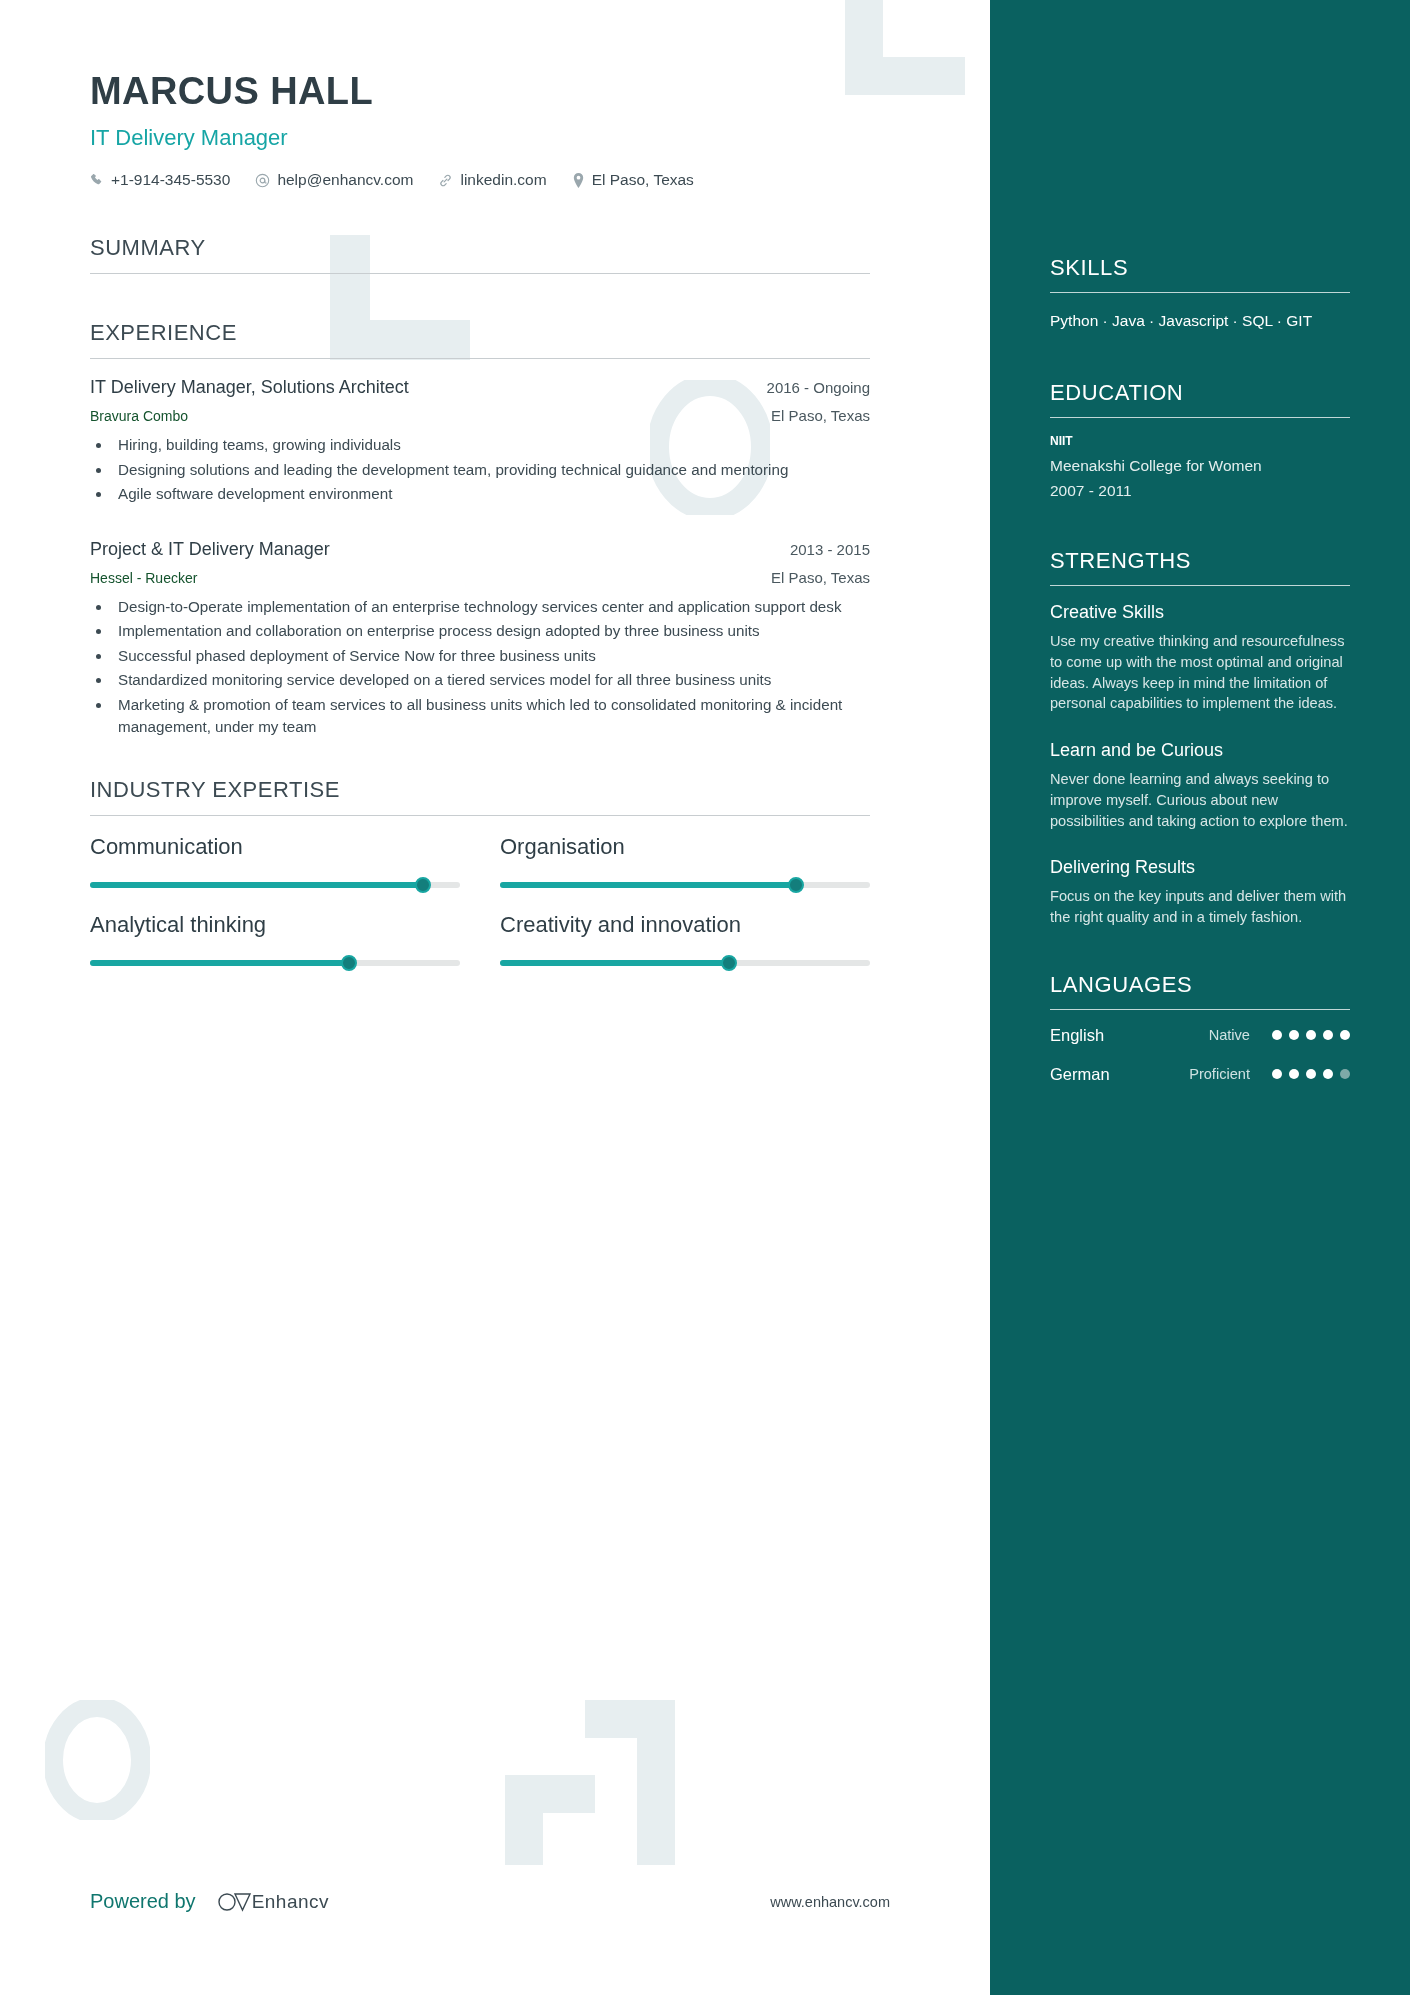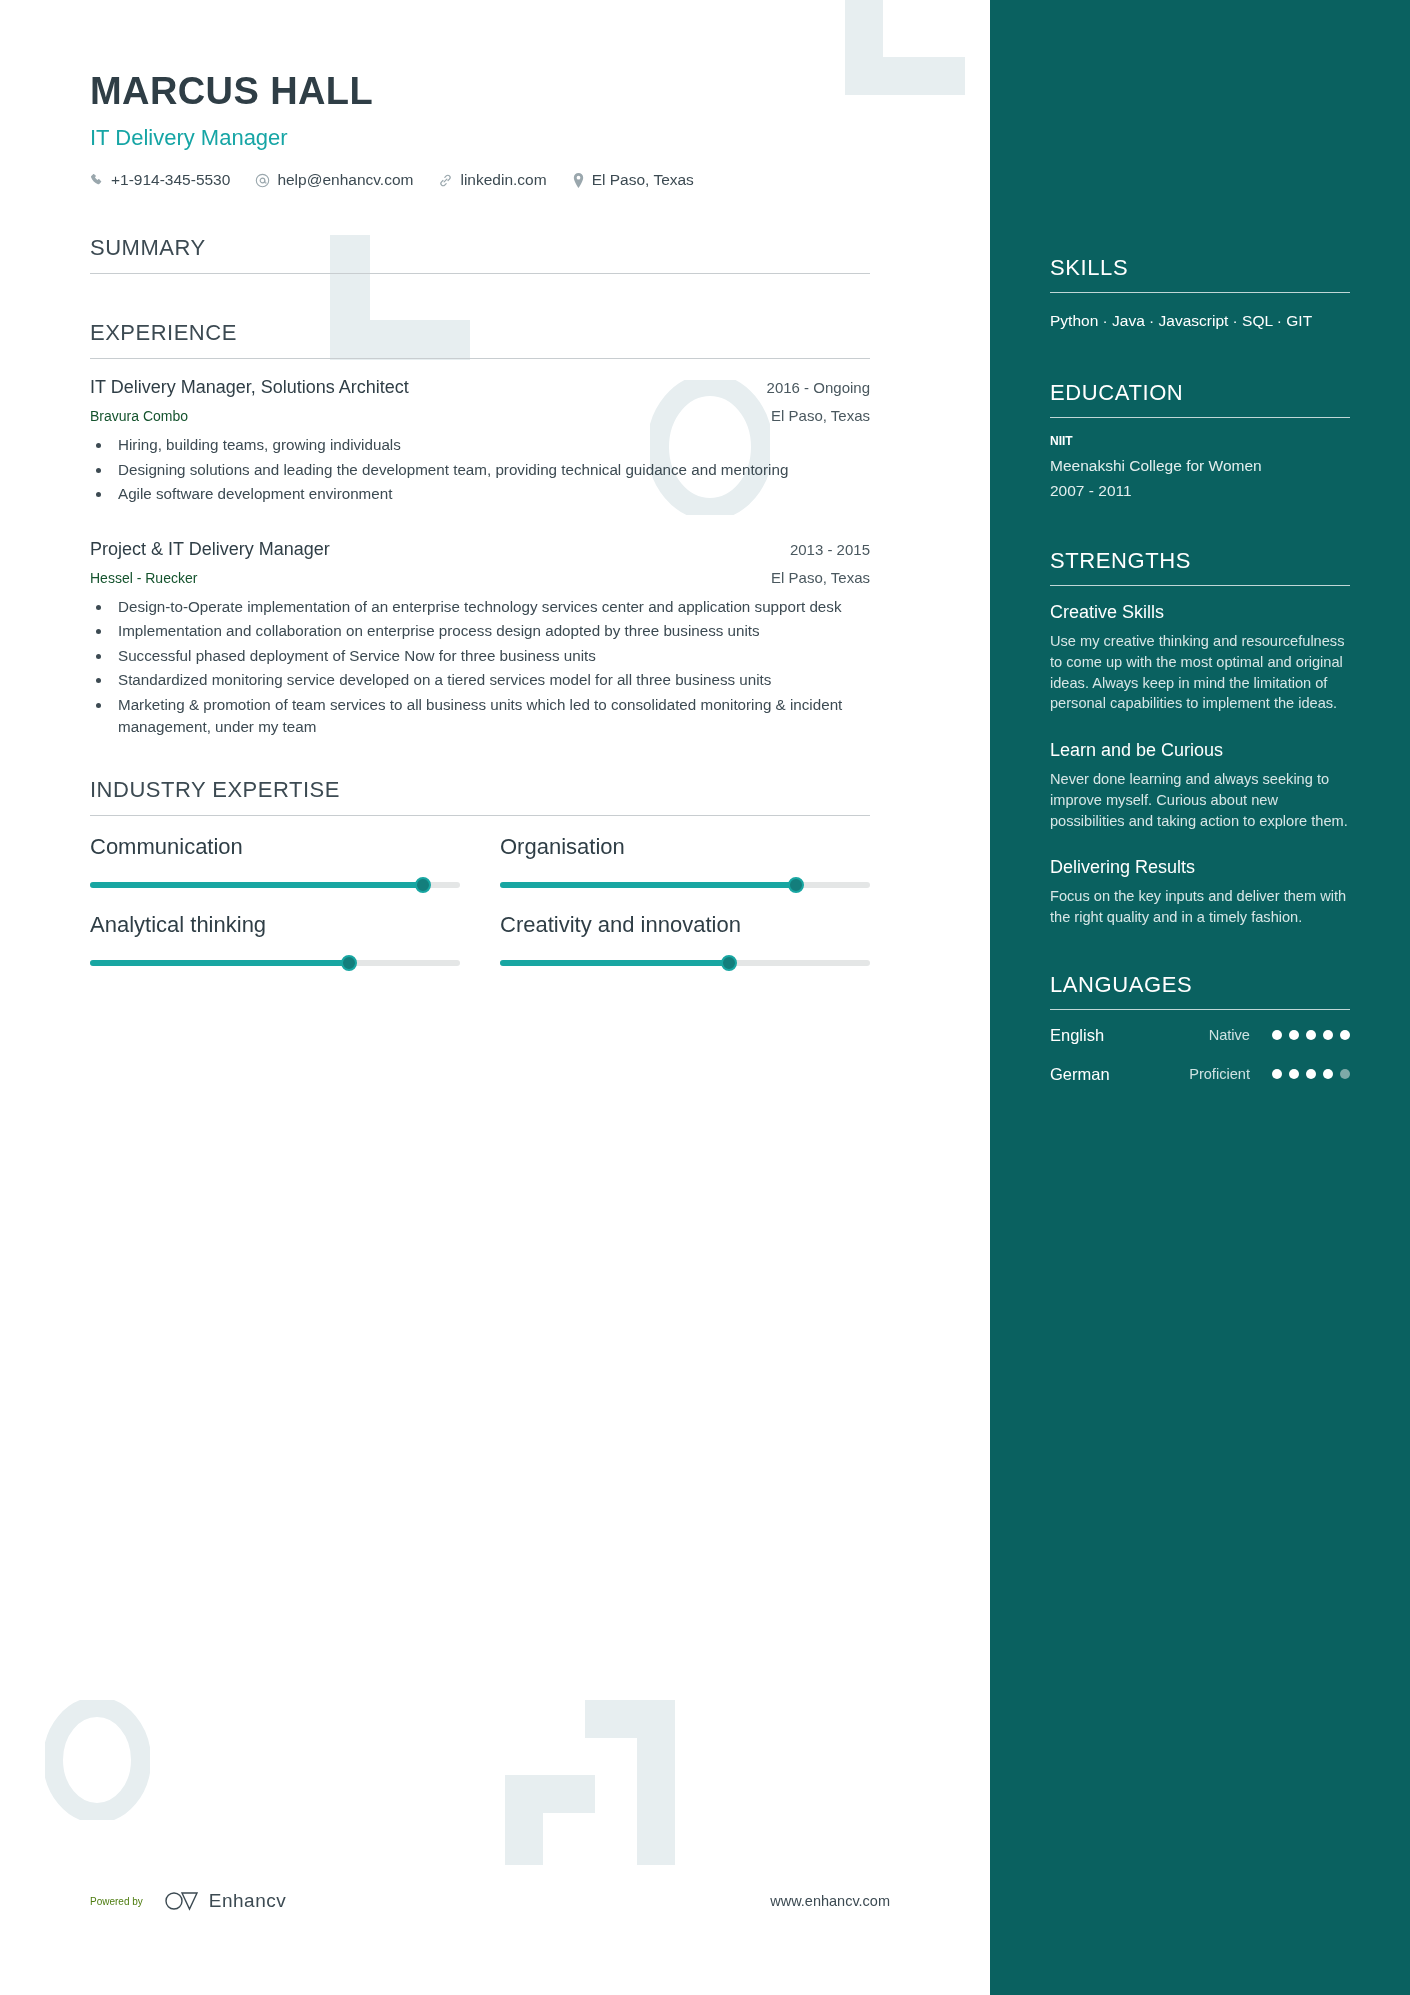--- a/index.html
+++ b/index.html
@@ -156,22 +156,22 @@
   }
 
   
   .footer {
     position:absolute;
     left:90px; top:1890px;
     width: 800px;
     display:flex; align-items:center;
     z-index: 3;
   }
-  .powered { font-size:10px; color:#4d7c0f; }
-  .brand-logo { margin-left:22px; display:flex; align-items:flex-end; gap:10px; }
+  .powered { font-size:20px; color:#0f766e; }
+  .brand-logo { margin-left:22px; display:flex; align-items:flex-end; gap:0; }
   .brand-name { font-size:19px; color:#3c4a52; letter-spacing:0.5px; }
   .site { margin-left:auto; font-size:14.5px; color:#3c4a52; }
 </style>
 </head>
 <body>
 
 <div class="page">
 
   <svg class="deco deco-L1" width="120" height="105" viewBox="0 0 120 105">
       <path d="M0 0 h38 v67 h82 v38 H0 Z"></path>

